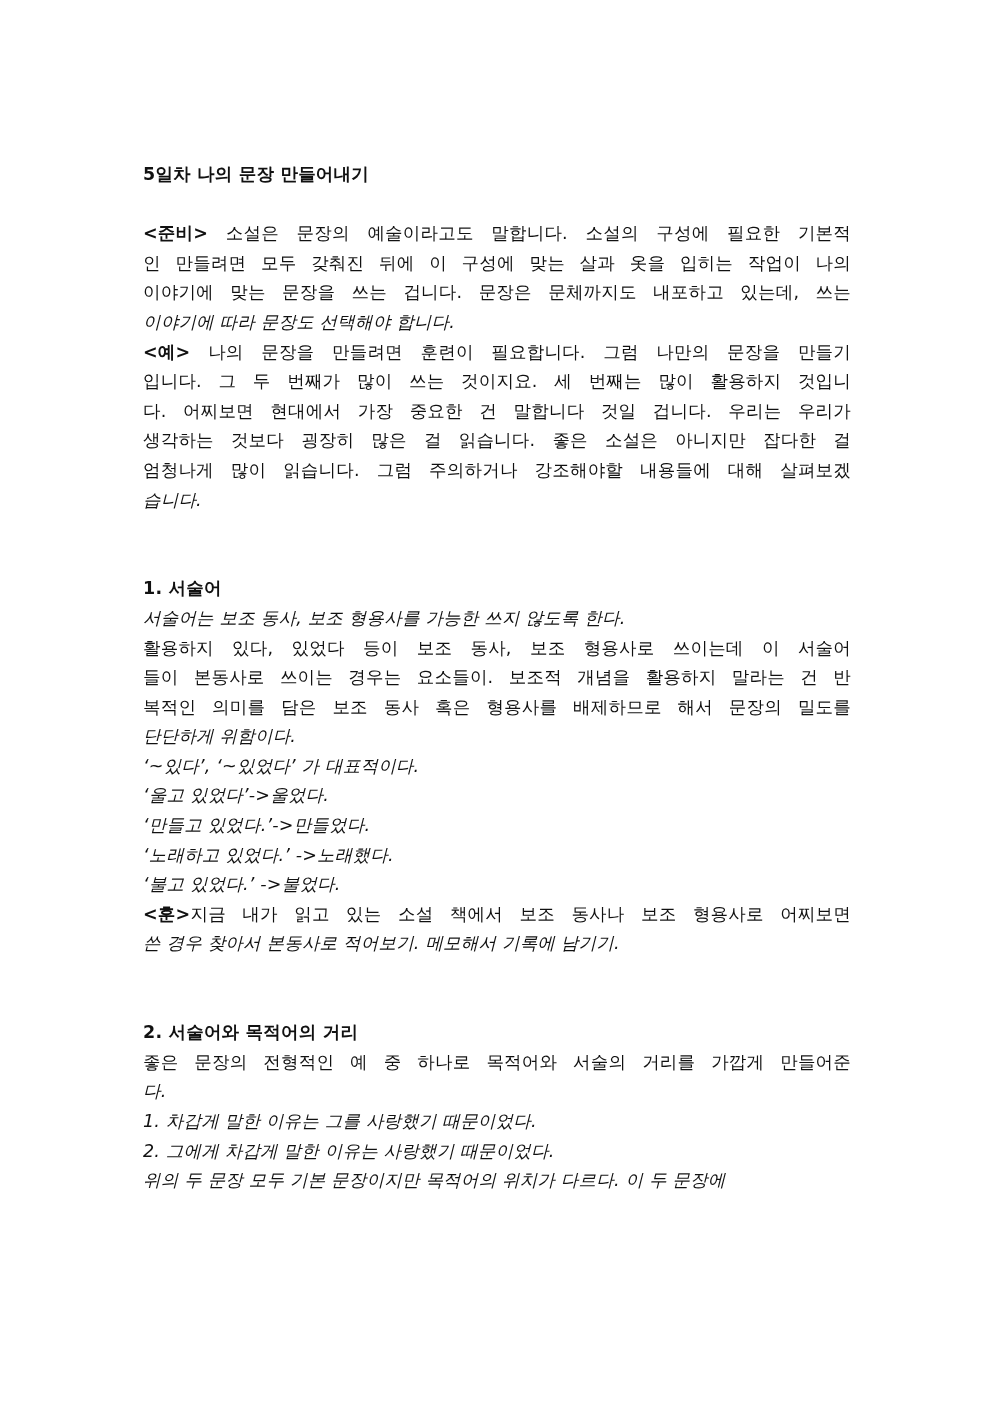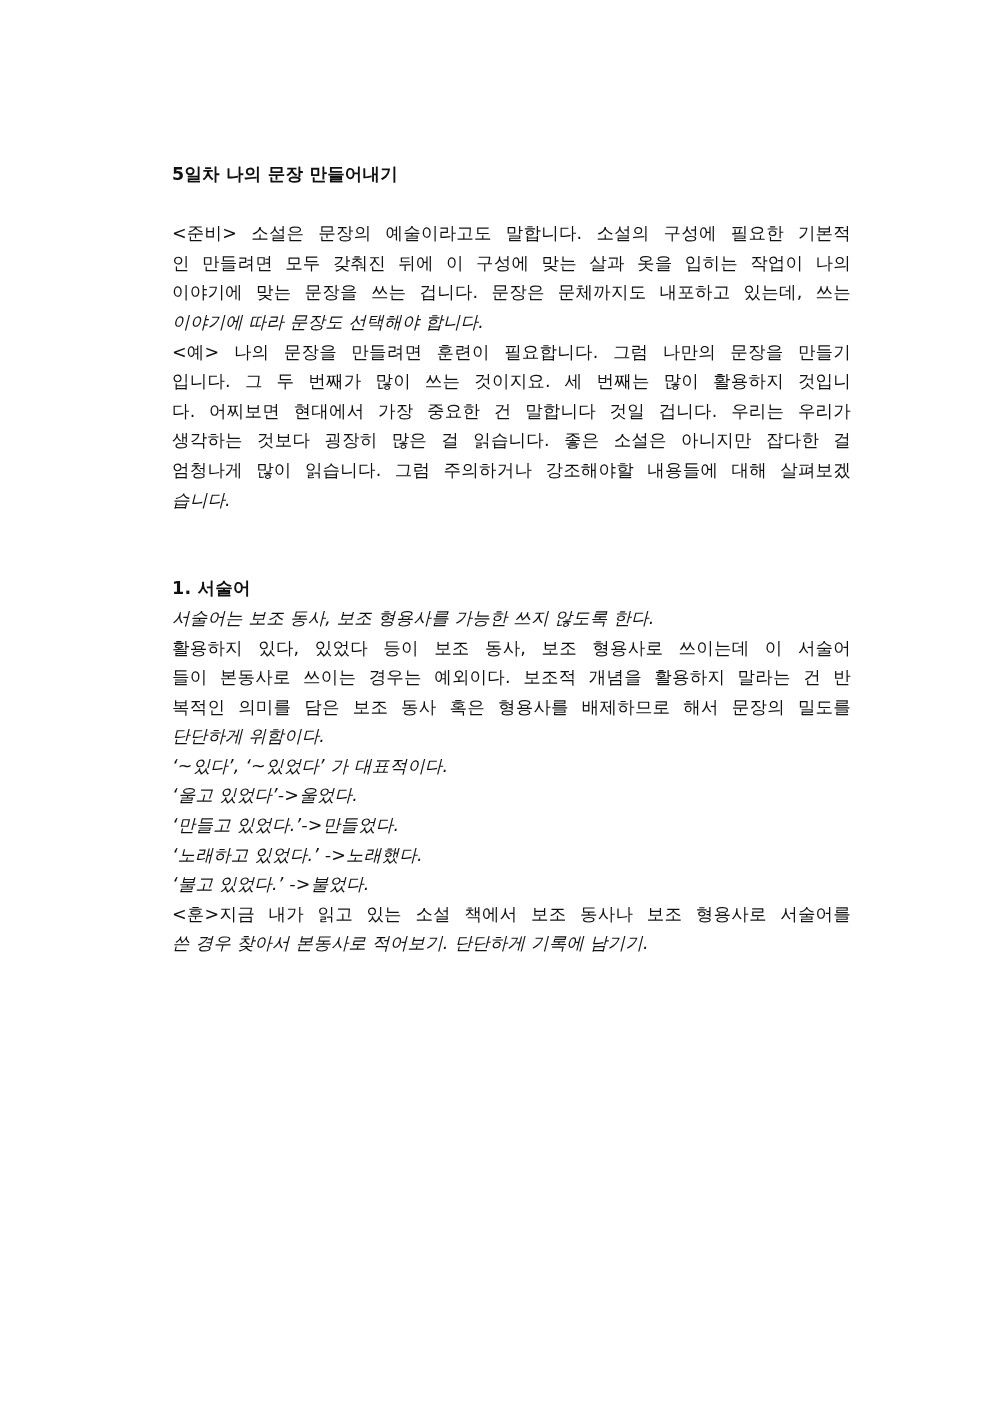--- a/index.html
+++ b/index.html
@@ -3,24 +3,24 @@
 <meta charset="utf-8">
 <style>
   html, body { margin: 0; padding: 0; background: #ffffff; }
   body { width: 992px; height: 1403px; position: relative; overflow: hidden; }
   .page {
     position: absolute; left: 143px; top: 160px; width: 708px;
     font-family: "DejaVu Sans", "Liberation Sans", sans-serif;
     font-size: 17.5px; line-height: 29.6px; color: #111111;
     text-align: justify; letter-spacing: 0.2px;
   }
-  .line { display: block; white-space: nowrap; text-align-last: justify; margin-left: 29px; }
+  .line { display: block; white-space: nowrap; text-align-last: justify; }
   .line.last { text-align-last: left; font-style: italic; }
   .title { font-weight: bold; text-align-last: left; }
-  .bold { font-weight: normal; }
+  .bold { font-weight: bold; }
   .gap1 { height: 29.6px; }
   .gap2 { height: 59.2px; }
 </style>
 </head>
 <body>
 
 <div class="page">
   <span class="line title">5일차 나의 문장 만들어내기</span>
   <div class="gap1"></div>
 
@@ -36,27 +36,35 @@
     <span class="line">엄청나게 많이 읽습니다. 그럼 주의하거나 강조해야할 내용들에 대해 살펴보겠</span>
     <span class="line last">습니다.</span>
   </div>
 
   <div class="gap2"></div>
 
   <div>
     <span class="line title">1. 서술어</span>
     <span class="line last">서술어는 보조 동사, 보조 형용사를 가능한 쓰지 않도록 한다.</span>
     <span class="line">활용하지 있다, 있었다 등이 보조 동사, 보조 형용사로 쓰이는데 이 서술어</span>
-    <span class="line">들이 본동사로 쓰이는 경우는 예외이다. 보조적 개념을 활용하지 말라는 건 반</span>
+    <span class="line">들이 본동사로 쓰이는 경우는 요소들이. 보조적 개념을 활용하지 말라는 건 반</span>
     <span class="line">복적인 의미를 담은 보조 동사 혹은 형용사를 배제하므로 해서 문장의 밀도를</span>
     <span class="line last">단단하게 위함이다.</span>
     <span class="line last">‘~있다’, ‘~있었다’ 가 대표적이다.</span>
     <span class="line last">‘울고 있었다’-&gt;울었다.</span>
     <span class="line last">‘만들고 있었다.’-&gt;만들었다.</span>
     <span class="line last">‘노래하고 있었다.’ -&gt;노래했다.</span>
     <span class="line last">‘불고 있었다.’ -&gt;불었다.</span>
-    <span class="line"><b class="bold">&lt;훈&gt;</b><span>지금 내가 읽고 있는 소설 책에서 보조 동사나 보조 형용사로 서술어를</span></span>
-    <span class="line last">쓴 경우 찾아서 본동사로 적어보기. 단단하게 기록에 남기기.</span>
+    <span class="line"><b class="bold">&lt;훈&gt;</b><span>지금 내가 읽고 있는 소설 책에서 보조 동사나 보조 형용사로 어찌보면</span></span>
+    <span class="line last">쓴 경우 찾아서 본동사로 적어보기. 메모해서 기록에 남기기.</span>
   </div>
 
   <div class="gap2"></div>
 
+  <div>
+    <span class="line title">2. 서술어와 목적어의 거리</span>
+    <span class="line">좋은 문장의 전형적인 예 중 하나로 목적어와 서술의 거리를 가깝게 만들어준</span>
+    <span class="line last">다.</span>
+    <span class="line last">1. 차갑게 말한 이유는 그를 사랑했기 때문이었다.</span>
+    <span class="line last">2. 그에게 차갑게 말한 이유는 사랑했기 때문이었다.</span>
+    <span class="line last">위의 두 문장 모두 기본 문장이지만 목적어의 위치가 다르다. 이 두 문장에</span>
+  </div>
 </div>
 
 </body></html>

